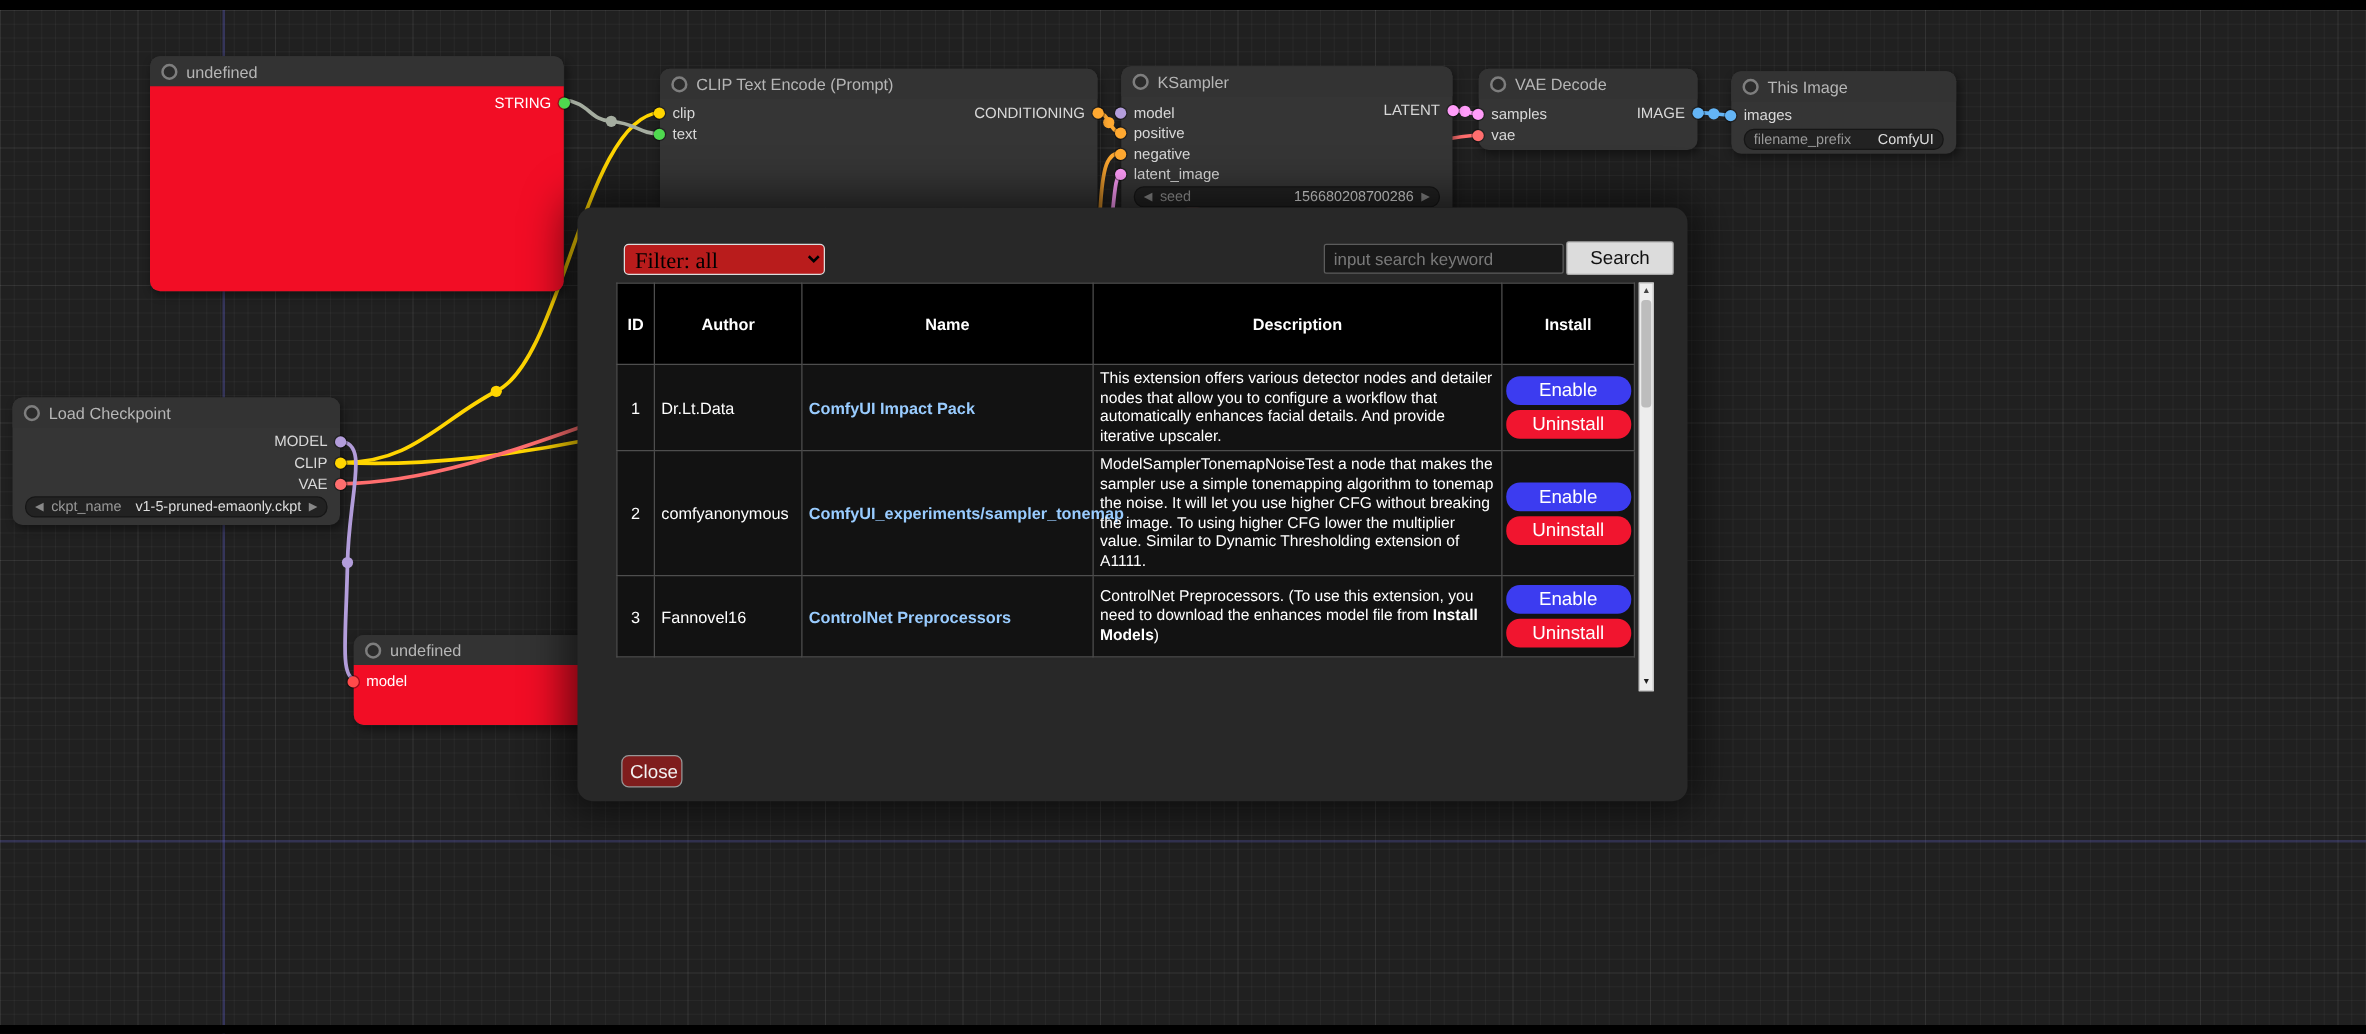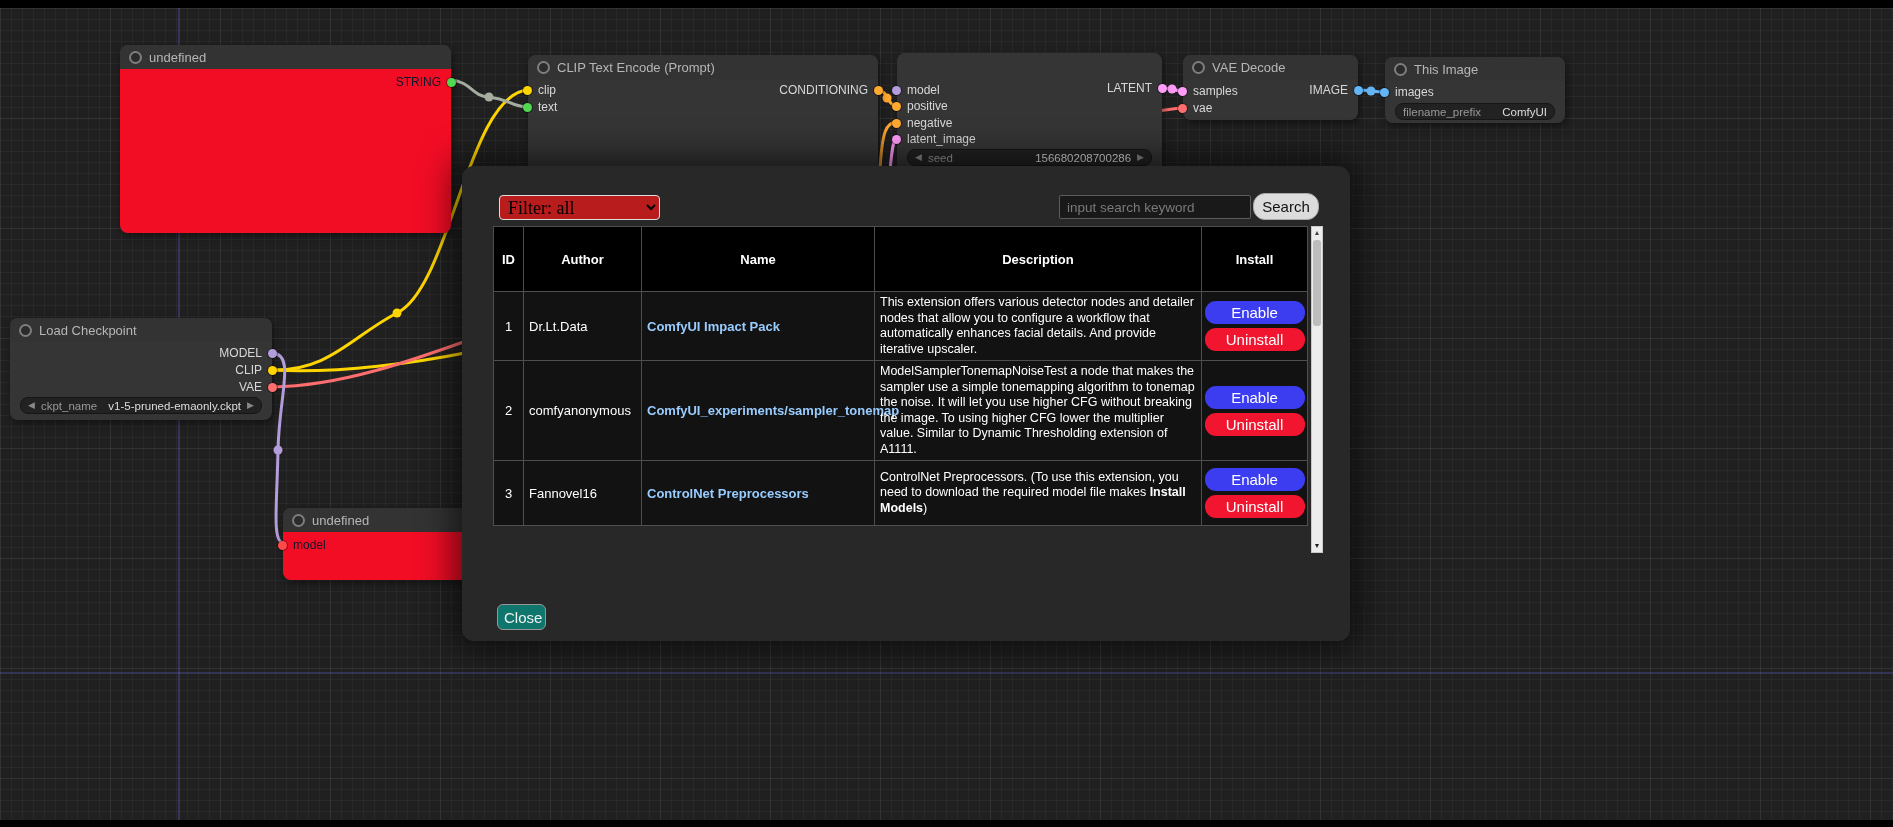--- a/index.html
+++ b/index.html
@@ -32,21 +32,21 @@
     height:24px;display:flex;align-items:center;gap:7px;padding:0 9px;
     background:#333;border-radius:8px 8px 0 0;color:#b6b6b6;font-size:13px;
   }
   .collapse-dot{width:9px;height:9px;border-radius:50%;border:2px solid #7e7e7e;background:#2b2b2b;flex:none;}
   .node-body{position:absolute;left:0;right:0;top:24px;bottom:0;border-radius:0 0 8px 8px;}
   .node-body.red{background:var(--node_red);}
   .port{position:absolute;display:flex;align-items:center;gap:6px;height:16px;font-size:12px;color:#d8d8d8;white-space:nowrap;}
   .port.in{left:-5px;}
   .port.out{right:-5px;flex-direction:row-reverse;}
   .pdot{width:9px;height:9px;border-radius:50%;flex:none;box-shadow:0 0 0 1px rgba(0,0,0,0.35);}
-  .port.onred{color:#0f172a;}
+  .port.onred{color:#ffffff;}
   .widget{
     position:absolute;left:10px;right:10px;height:15px;background:#222;
     border:1px solid #161616;border-radius:8px;display:flex;align-items:center;
     gap:6px;padding:0 7px;font-size:11.5px;color:#999;
   }
   .widget .wvalue{margin-left:auto;color:#ddd;}
   .widget .warrow{color:#888;font-size:9px;line-height:1;}
   
   #dialog{
     position:absolute;left:462px;top:166px;width:888px;height:475px;z-index:10;
@@ -58,22 +58,22 @@
     background:#b91c1c;color:#000;border:1px solid #ddd;border-radius:4px;
     font-size:18px;font-family:Liberation Serif, serif;padding:0 4px;
   }
   #search-input{
     position:absolute;left:597px;top:29px;width:176px;height:20px;
     background:#191919;color:#8b5cf6;border:1px solid #5c5c5c;border-radius:2px;
     font-size:13.5px;font-family:"Liberation Sans",sans-serif;padding:1px 7px;
   }
   #search-input::placeholder{color:#7a7a7a;}
   #search-button{
-    position:absolute;left:791px;top:27px;width:66px;height:27px;
-    background:#dcdcdc;color:#111;border:1px solid #a9a9a9;border-radius:12px;
+    position:absolute;left:791px;top:27px;width:86px;height:27px;
+    background:#dcdcdc;color:#111;border:1px solid #a9a9a9;border-radius:2px;
     font-size:15px;font-family:"Liberation Sans",sans-serif;cursor:pointer;
   }
   #nodes-table{
     position:absolute;left:31px;top:60px;width:814px;
     border-collapse:collapse;table-layout:fixed;color:#fff;
     font-size:12.5px;background:#121212;
   }
   #nodes-table th{
     background:#000;color:#fff;font-weight:bold;font-size:13px;height:17px;
     border:1px solid #4e4e4e;padding:0 3px;
@@ -94,21 +94,21 @@
   #table-scrollbar{
     position:absolute;left:849px;top:60px;width:12px;height:327px;
     background:#ededed;border:1px solid #c9c9c9;box-sizing:border-box;
   }
   .sb-arrow{position:absolute;left:0;width:100%;height:12px;text-align:center;font-size:7px;line-height:12px;color:#444;cursor:pointer;}
   .sb-arrow.up{top:0;}
   .sb-arrow.down{bottom:0;color:#1d1d1d;}
   .sb-thumb{position:absolute;left:1px;top:13px;width:8px;height:86px;background:#bdbdbd;border-radius:3px;cursor:pointer;}
   #close-button{
     position:absolute;left:35px;top:438px;width:49px;height:26px;
-    background:#0f766e;color:#f2f2f2;border:1px solid #979797;border-radius:6px;
+    background:#7f1d1d;color:#f2f2f2;border:1px solid #979797;border-radius:6px;
     font-size:15px;font-family:"Liberation Sans",sans-serif;cursor:pointer;
   }
   .edge-strip{position:absolute;left:0;width:1893px;background:#000;z-index:3;}
   .edge-strip.top{top:0;height:8px;}
   .edge-strip.bottom{bottom:0;height:7px;}
 </style>
 </head>
 <body>
 
 <div id="canvas"></div>
@@ -160,20 +160,24 @@
     <span class="pdot" style="background:var(--port_green)"></span>
     <span>text</span>
   </div>
   <div class="port out" style="top:27px;">
     <span class="pdot" style="background:var(--port_orange)"></span>
     <span>CONDITIONING</span>
   </div>
 </div>
 
 <div class="node" style="left:897px;top:53px;width:265px;height:113px;border-radius:8px 8px 0 0;">
+  <div class="node-header">
+    <span class="collapse-dot"></span>
+    <span>KSampler</span>
+  </div>
   <div class="port in" style="top:29px;">
     <span class="pdot" style="background:var(--port_purple)"></span>
     <span>model</span>
   </div>
   <div class="port in" style="top:45px;">
     <span class="pdot" style="background:var(--port_orange)"></span>
     <span>positive</span>
   </div>
   <div class="port in" style="top:62px;">
     <span class="pdot" style="background:var(--port_orange)"></span>
@@ -316,21 +320,21 @@
           <button class="btn-enable">Enable</button>
           <button class="btn-uninstall">Uninstall</button>
         </td>
       </tr>
       <tr>
         <td class="c-id">3</td>
         <td class="c-author">Fannovel16</td>
         <td class="c-name">
           <a href="#">ControlNet Preprocessors</a>
         </td>
-        <td class="c-desc"><span>ControlNet Preprocessors. (To use this extension, you need to download the required model file makes </span><b>Install Models</b><span>)</span></td>
+        <td class="c-desc"><span>ControlNet Preprocessors. (To use this extension, you need to download the enhances model file from </span><b>Install Models</b><span>)</span></td>
         <td class="c-install">
           <button class="btn-enable">Enable</button>
           <button class="btn-uninstall">Uninstall</button>
         </td>
       </tr>
     </tbody>
   </table>
 
   <div id="table-scrollbar">
     <div class="sb-arrow up">▲</div>

